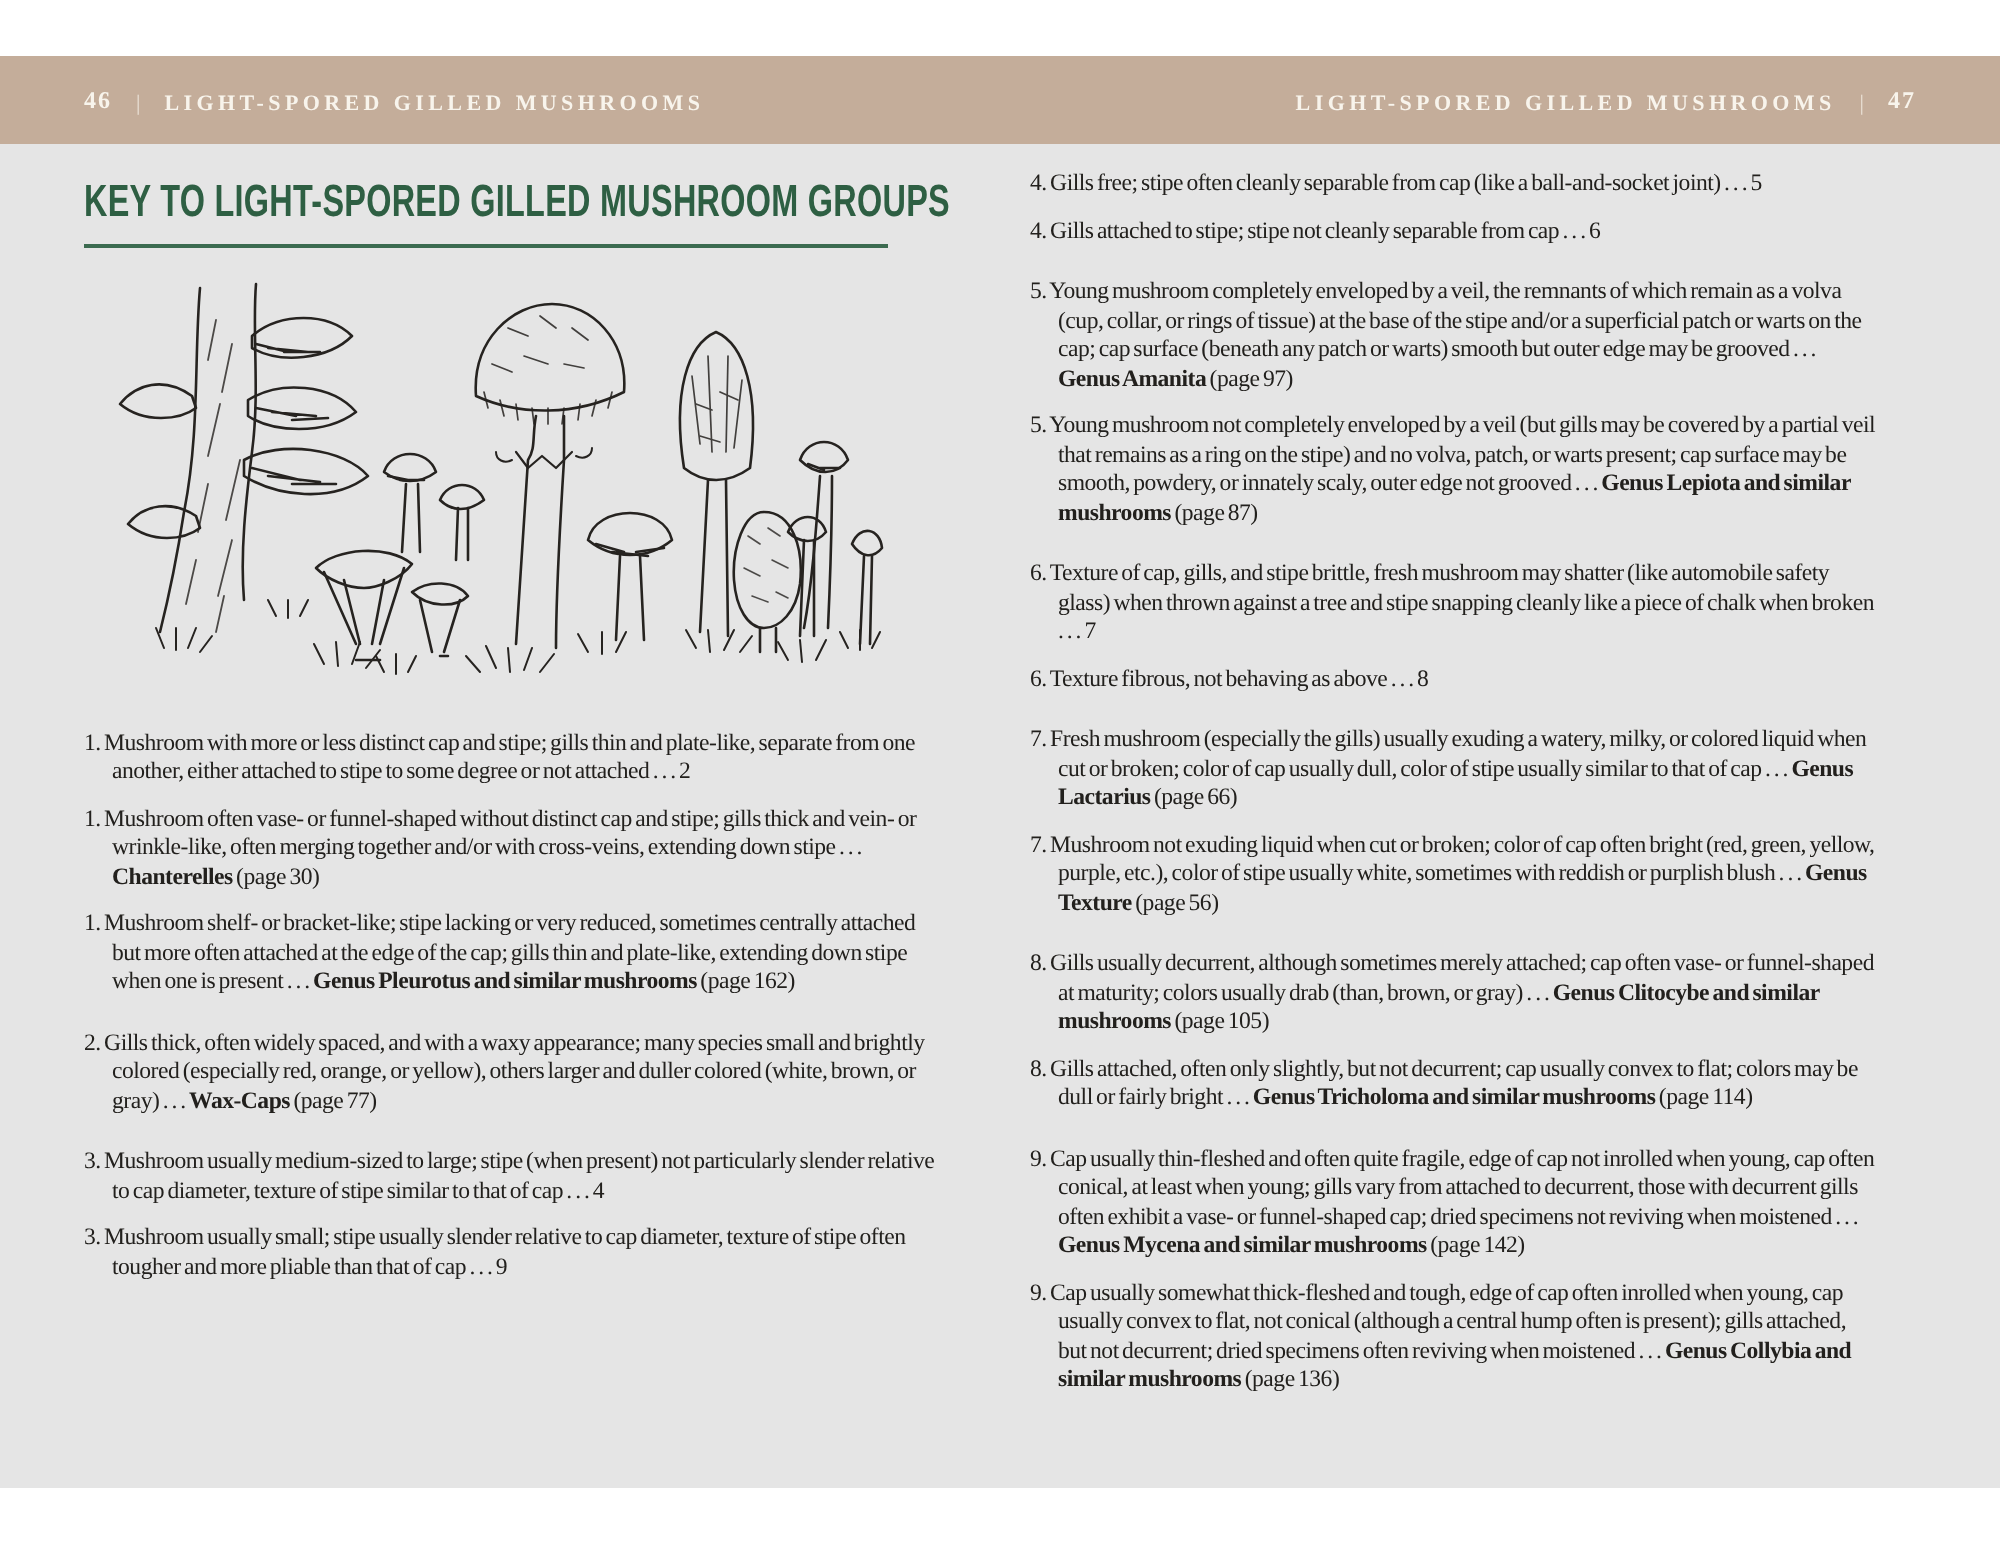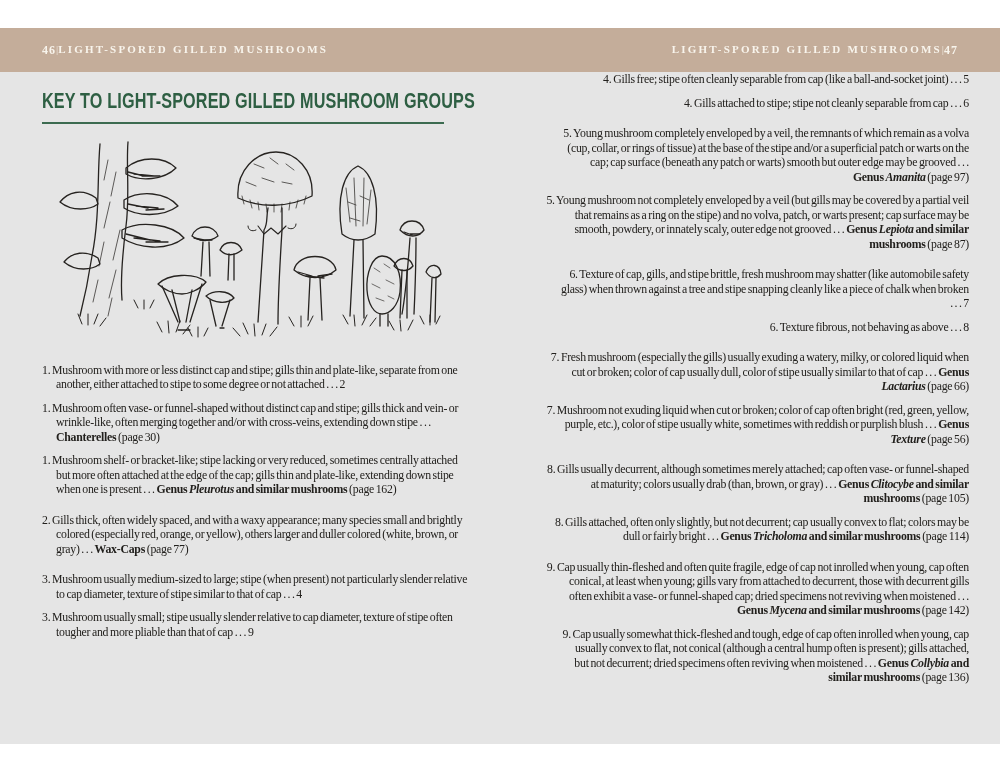--- a/index.html
+++ b/index.html
@@ -13,33 +13,33 @@
 
   
   .header-bar{
     position:absolute;left:0;top:28px;width:1000px;height:44px;
     background:#c4ad9a;
     display:flex;justify-content:space-between;align-items:center;
     box-sizing:border-box;padding:0 42px;
   }
   .running-head{
     color:#f8f4ec;font-size:11px;font-weight:bold;
-    letter-spacing:2.2px;display:flex;align-items:flex-start;
+    letter-spacing:2.2px;display:flex;align-items:flex-end;gap:12px;
   }
   .running-head .sep{opacity:.75;font-weight:normal;letter-spacing:0;}
   .running-head .pgnum{font-size:12px;letter-spacing:1px;}
 
   
   .spread{
     position:absolute;left:0;top:72px;width:1000px;height:672px;
     background:#e5e5e5;
   }
   .col{position:absolute;top:0;box-sizing:border-box;}
   .col-left{left:42px;width:428px;}
-  .col-right{left:545px;width:424px;text-align:right;}
+  .col-right{left:515px;width:424px;padding-top:12px;}
 
   
   .title-wrap{
     margin-top:18px;display:inline-block;
     border-bottom:2.5px solid #3c6b50;padding-bottom:9px;width:402px;
   }
   .page-title{
     margin:0;font-family:"Liberation Sans", sans-serif;
     font-weight:bold;font-size:22.5px;line-height:1;color:#2e5f43;
     letter-spacing:0.2px;white-space:nowrap;
@@ -49,21 +49,21 @@
   .illustration{margin-top:14px;}
 
   
   .key-list{margin-top:13px;font-size:11.8px;line-height:14.5px;color:#22201d;
     letter-spacing:-0.25px;word-spacing:-1px;}
   .col-right .key-list{margin-top:0;}
   .key-item{padding-left:14px;text-indent:-14px;margin-top:9px;}
   .key-item.group-start{margin-top:16px;}
   .key-list .key-item:first-child{margin-top:0;}
   .seg-b{font-weight:bold;}
-  .seg-bi{font-weight:bold;font-style:italic;}
+  .seg-bi{font-weight:bold;}
 </style>
 </head>
 <body>
 
 <div class="page">
 
   <div class="header-bar">
     <div class="running-head">
       <span class="pgnum">46</span>
       <span class="sep">|</span>

